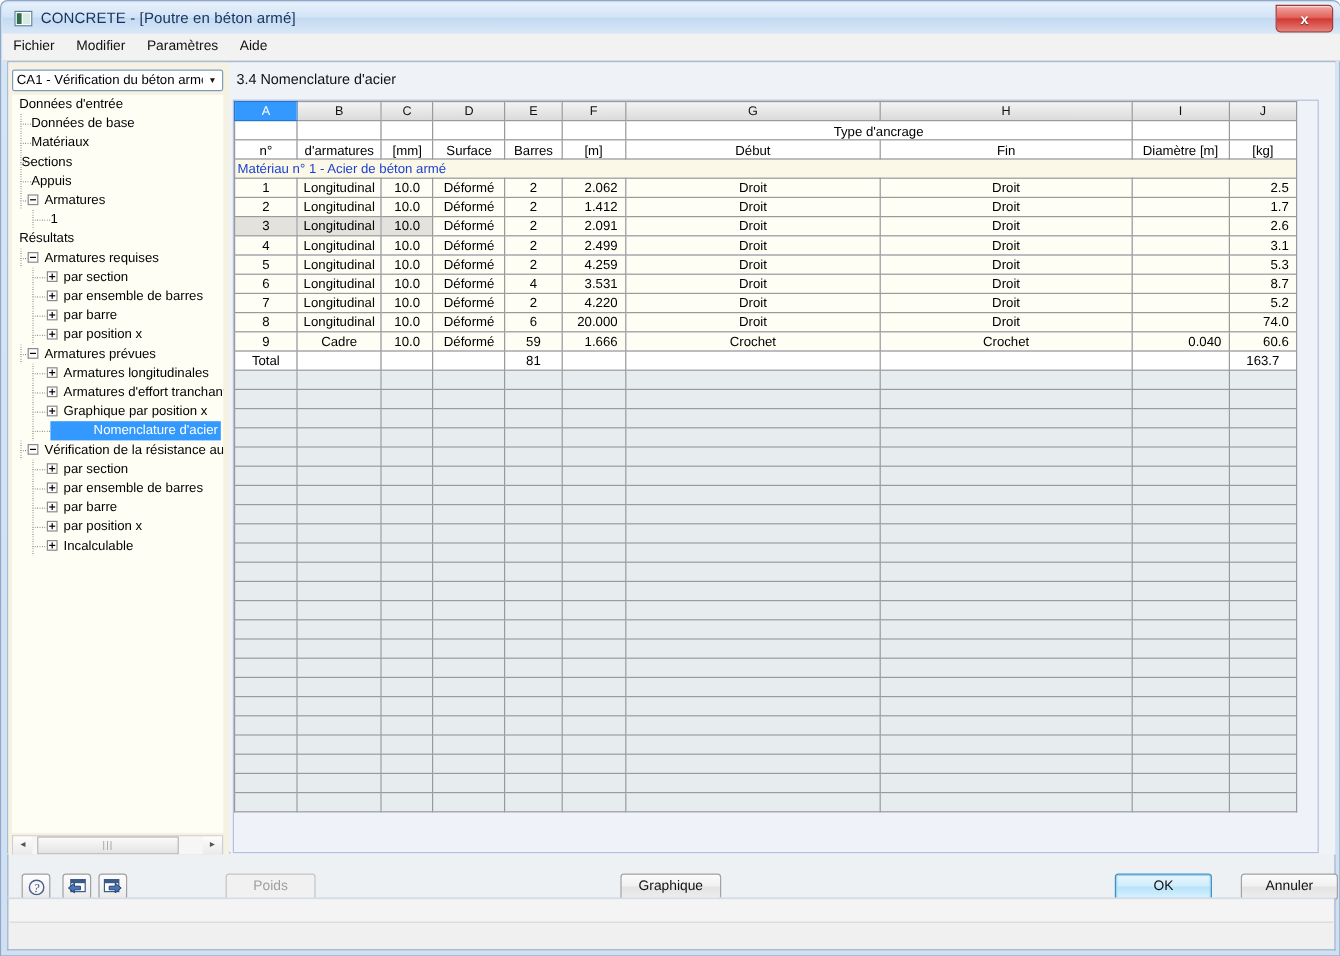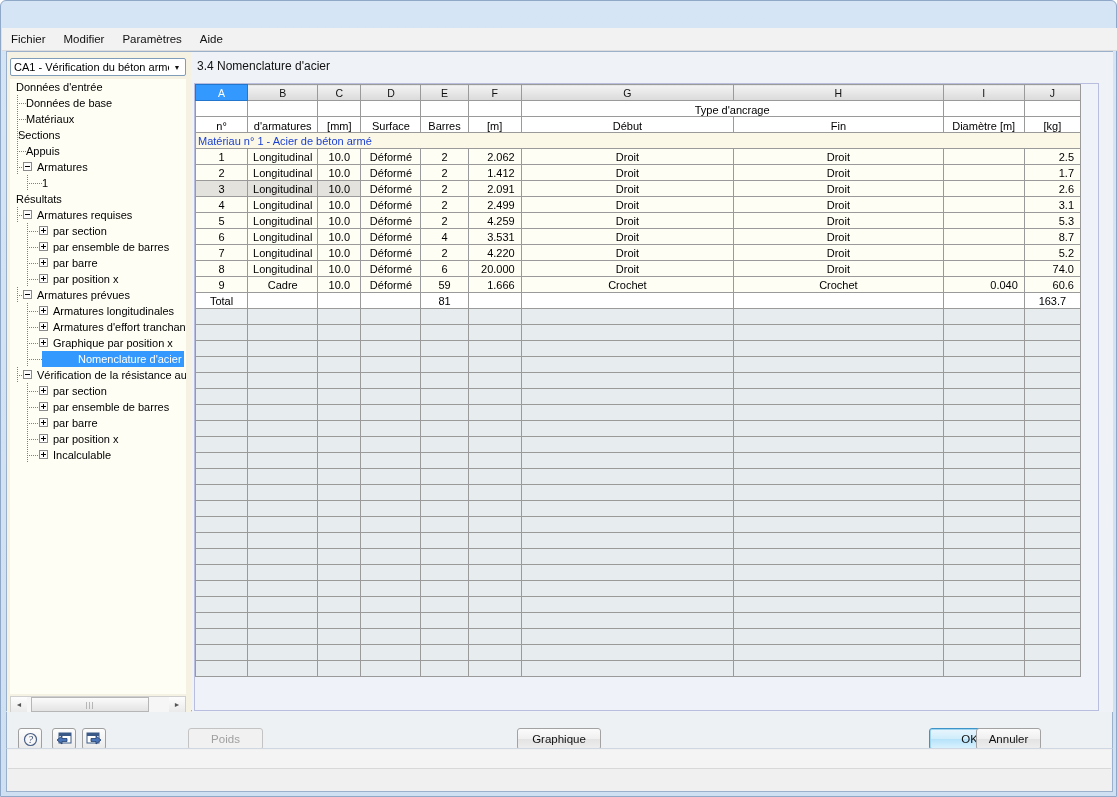--- a/index.html
+++ b/index.html
@@ -221,20 +221,25 @@
     position:absolute;left:1px;top:1px;width:1103px;height:18px;
     background:#f4f4f4;border-bottom:1px solid #d8d8d8;
   }
   svg{display:block;}
 </style>
 </head>
 <body>
 
 <div class="window">
 
+  <div class="titlebar">
+    <div class="title-icon"></div>
+    <div class="title-text">CONCRETE - [Poutre en béton armé]</div>
+    <div class="close-btn">x</div>
+  </div>
 
   <div class="menubar">
     <div class="menu-item">Fichier</div>
     <div class="menu-item">Modifier</div>
     <div class="menu-item">Paramètres</div>
     <div class="menu-item">Aide</div>
   </div>
 
   <div class="client"></div>
 
@@ -763,19 +768,19 @@
         <rect x="1" y="1" width="12" height="10" fill="#ffffff" stroke="#3b5a88" stroke-width="1"></rect>
         <rect x="1" y="1" width="12" height="3" fill="#3b5a88"></rect>
         <path d="M15 8 L10 4 L10 6.5 L5 6.5 L5 9.5 L10 9.5 L10 12 Z" fill="#4a74b8" stroke="#1f3c6b" stroke-width=".8" stroke-linejoin="round"></path>
       </svg>
     </span>
   </div>
 
   <div class="btn disabled" style="left:187px;width:75px;">Poids</div>
   <div class="btn" style="left:516px;width:84px;">Graphique</div>
   <div class="btn default" style="left:928px;width:81px;">OK</div>
-  <div class="btn" style="left:975px;width:65px;">Annuler</div>
+  <div class="btn" style="left:1033px;width:81px;">Annuler</div>
 
   <div class="statusbar">
     <div class="inner"></div>
   </div>
 
 </div>
 
 </body></html>

